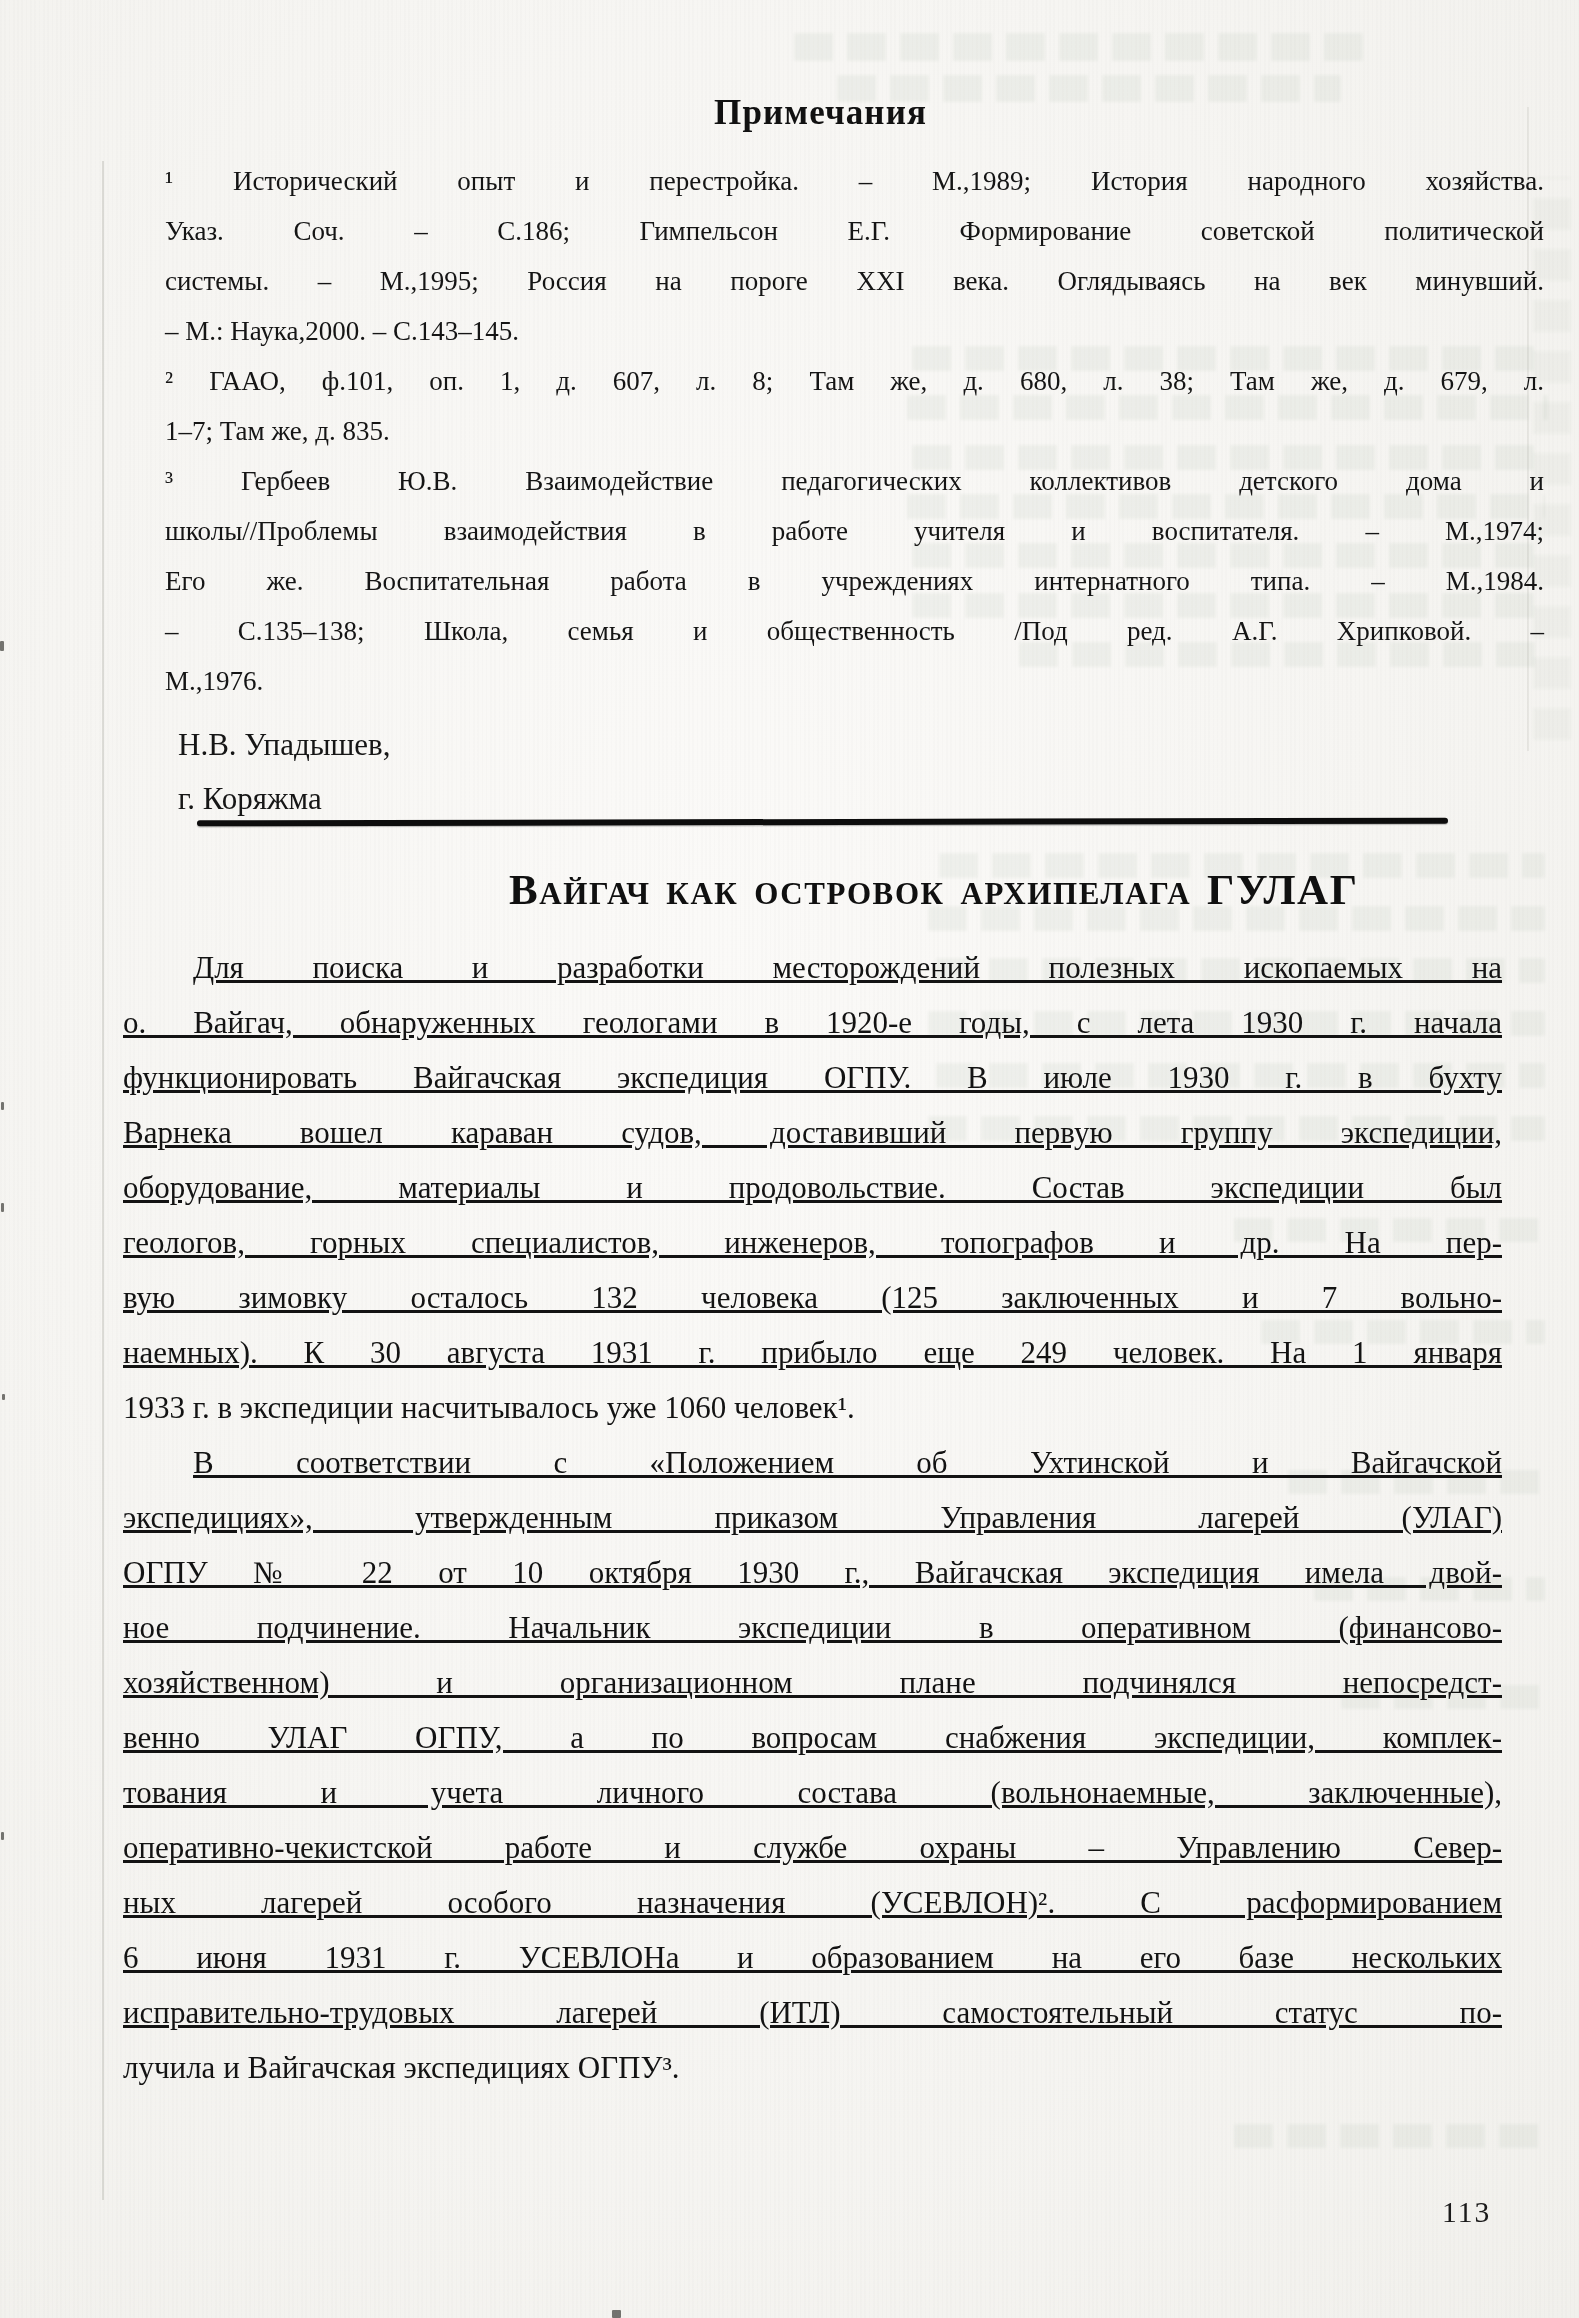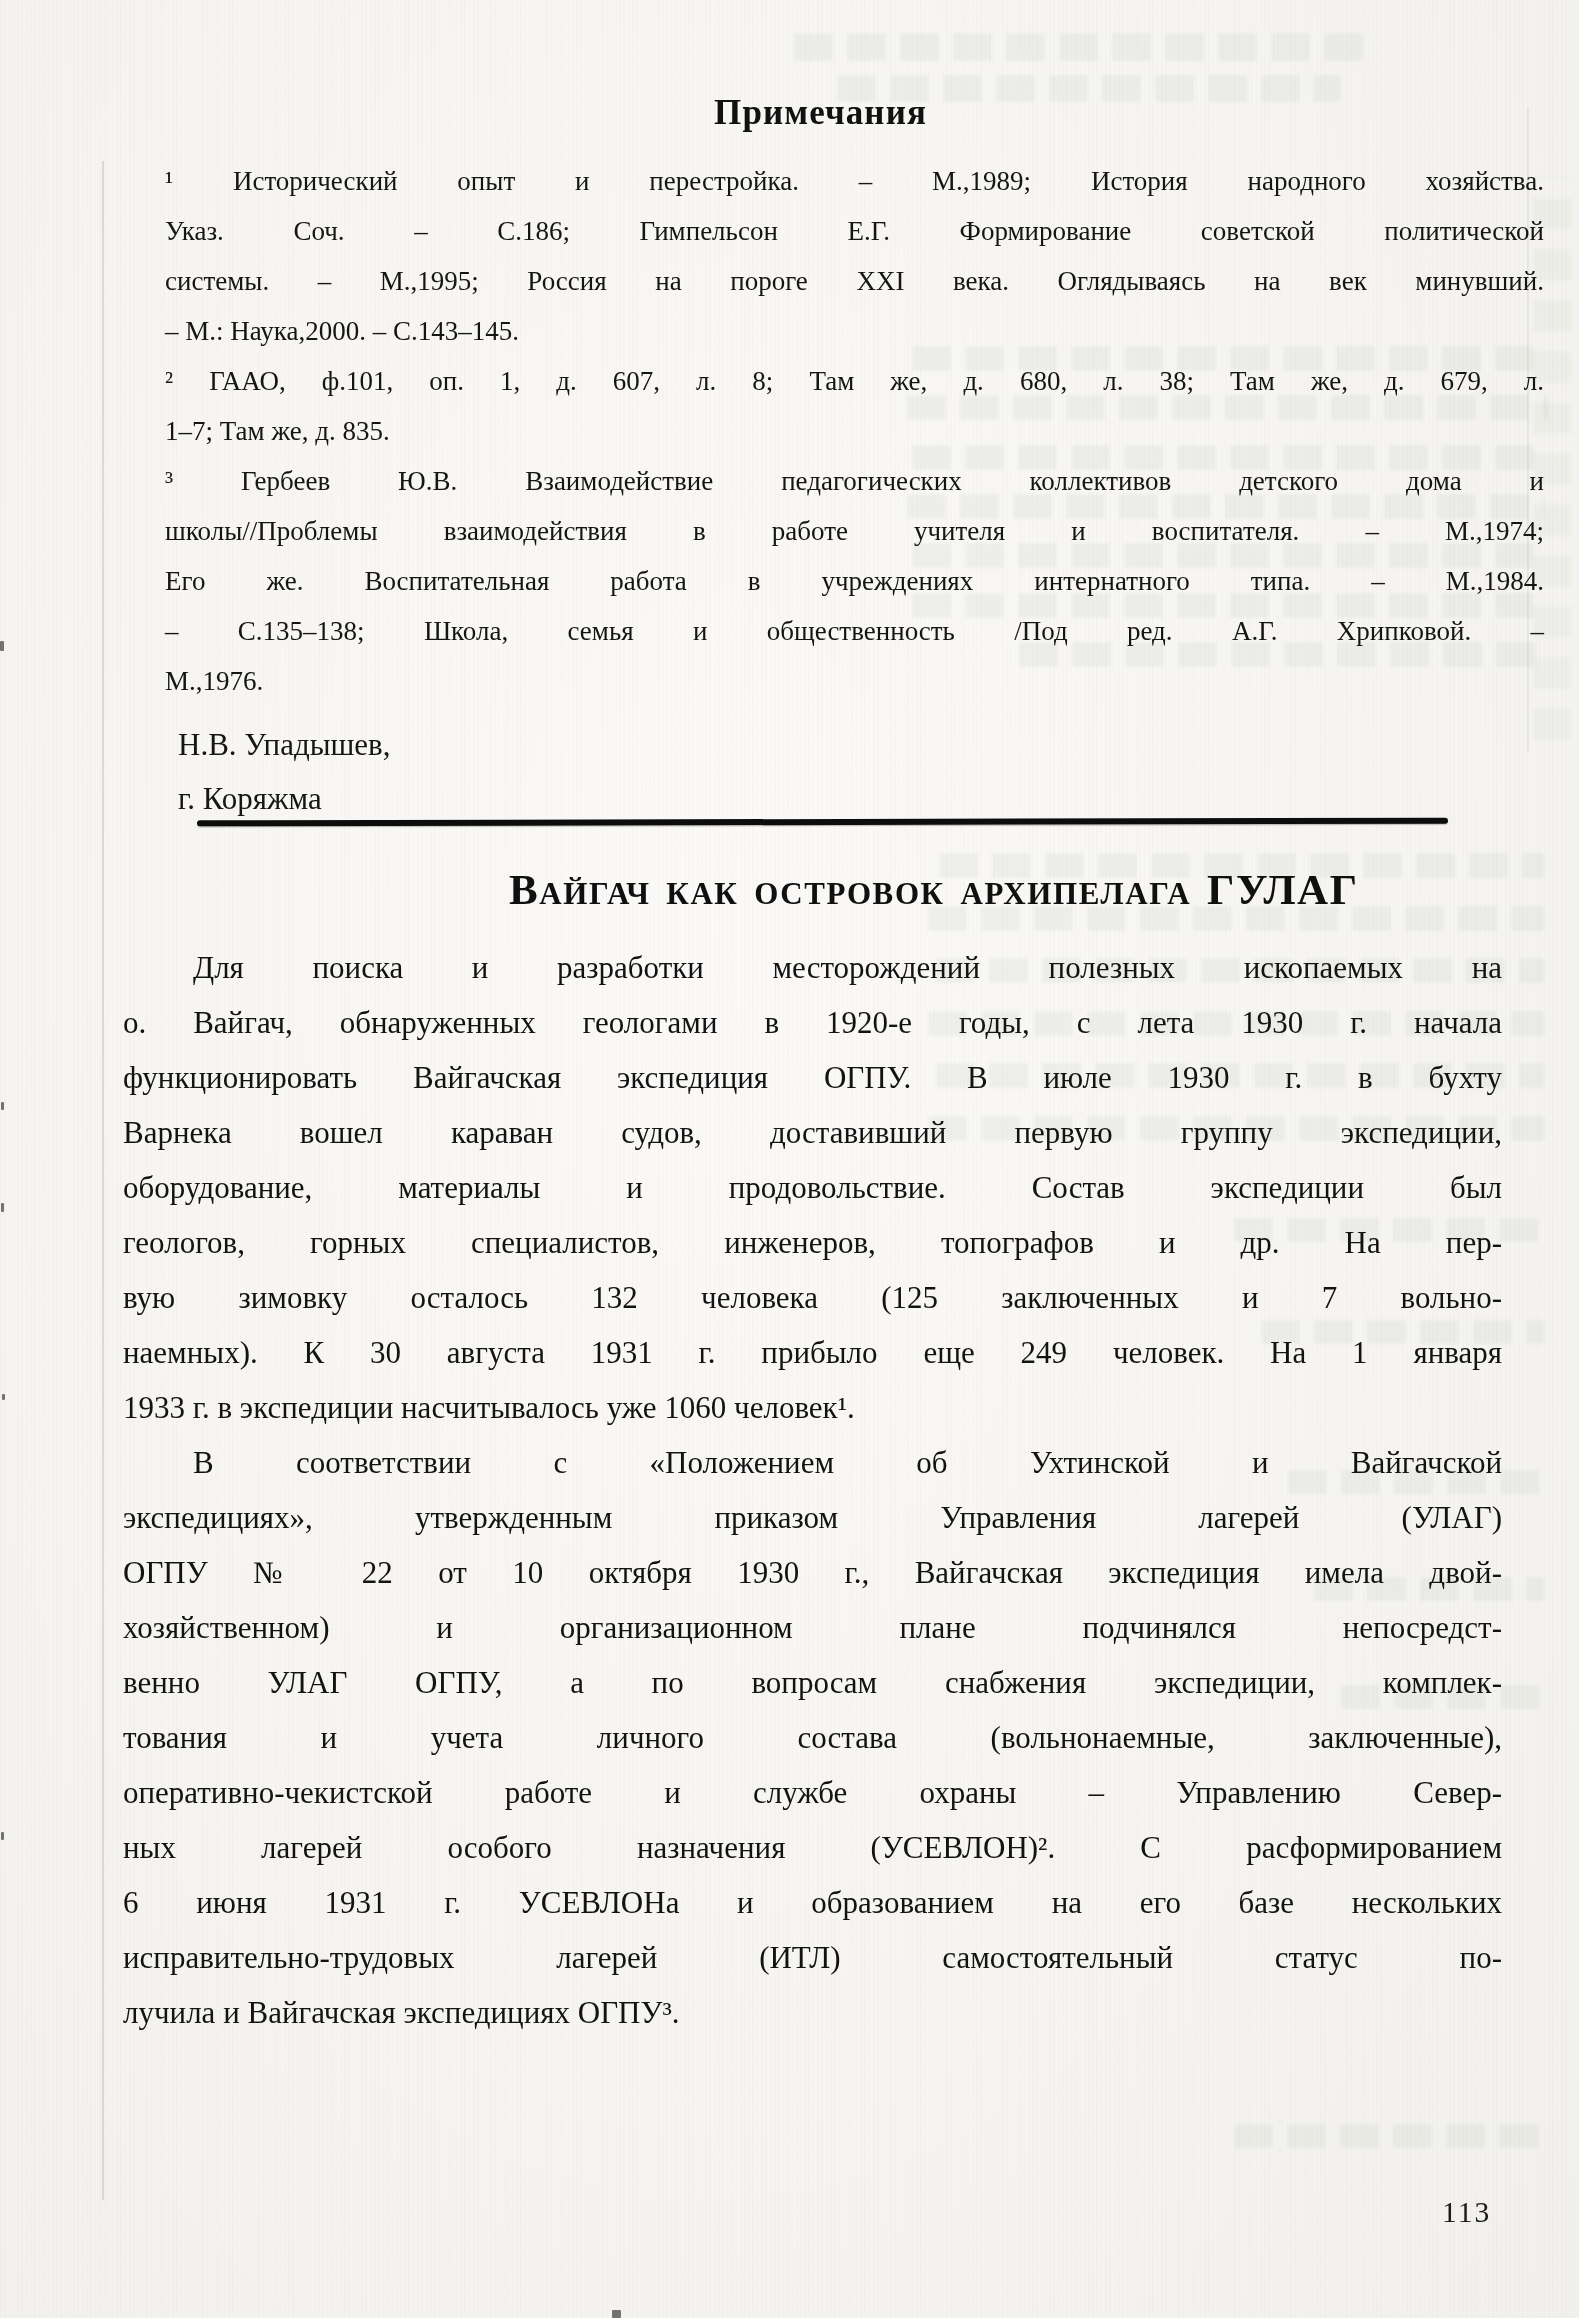--- a/index.html
+++ b/index.html
@@ -41,21 +41,21 @@
     position:absolute;left:509px;top:865px;white-space:nowrap;
     font-weight:bold;color:#101010;letter-spacing:1.6px;word-spacing:6.4px;
   }
   .article-title .big{font-size:43px;}
   .article-title .small{font-size:31px;}
   .article-body{
     position:absolute;left:123px;top:940px;width:1379px;
     font-size:31px;line-height:55px;color:#131313;
   }
   .bline{white-space:nowrap;}
-  .bline.j{white-space:normal;text-align:justify;text-align-last:justify;word-spacing:3.8px;}
+  .bline.j{white-space:normal;text-align:justify;text-align-last:justify;word-spacing:3.8px;text-decoration:underline;}
   .bline.indent{text-indent:70px;}
   .page-number{
     position:absolute;left:1442px;top:2196px;width:64px;
     font-size:29.5px;color:#1a1a1a;letter-spacing:2.1px;
   }
   
   .ghost{
     position:absolute;
     background:repeating-linear-gradient(90deg, #6f8a6f 0 39px, rgba(0,0,0,0) 39px 53px);
     opacity:0.07;filter:blur(1.6px);border-radius:2.1px;
@@ -134,20 +134,21 @@
     <div class="bline j">функционировать Вайгачская экспедиция ОГПУ. В июле 1930 г. в бухту</div>
     <div class="bline j">Варнека вошел караван судов, доставивший первую группу экспедиции,</div>
     <div class="bline j">оборудование, материалы и продовольствие. Состав экспедиции был</div>
     <div class="bline j">геологов, горных специалистов, инженеров, топографов и др. На пер-</div>
     <div class="bline j">вую зимовку осталось 132 человека (125 заключенных и 7 вольно-</div>
     <div class="bline j">наемных). К 30 августа 1931 г. прибыло еще 249 человек. На 1 января</div>
     <div class="bline">1933 г. в экспедиции насчитывалось уже 1060 человек¹.</div>
     <div class="bline j indent">В соответствии с «Положением об Ухтинской и Вайгачской</div>
     <div class="bline j">экспедициях», утвержденным приказом Управления лагерей (УЛАГ)</div>
     <div class="bline j">ОГПУ № 22 от 10 октября 1930 г., Вайгачская экспедиция имела двой-</div>
+    <div class="bline j">ное подчинение. Начальник экспедиции в оперативном (финансово-</div>
     <div class="bline j">хозяйственном) и организационном плане подчинялся непосредст-</div>
     <div class="bline j">венно УЛАГ ОГПУ, а по вопросам снабжения экспедиции, комплек-</div>
     <div class="bline j">тования и учета личного состава (вольнонаемные, заключенные),</div>
     <div class="bline j">оперативно-чекистской работе и службе охраны – Управлению Север-</div>
     <div class="bline j">ных лагерей особого назначения (УСЕВЛОН)². С расформированием</div>
     <div class="bline j">6 июня 1931 г. УСЕВЛОНа и образованием на его базе нескольких</div>
     <div class="bline j">исправительно-трудовых лагерей (ИТЛ) самостоятельный статус по-</div>
     <div class="bline">лучила и Вайгачская экспедициях ОГПУ³.</div>
   </div>
 

